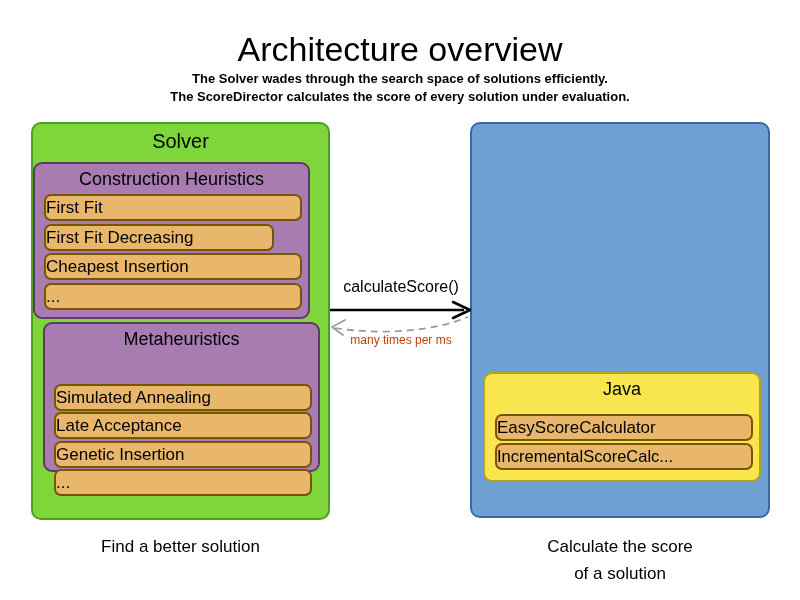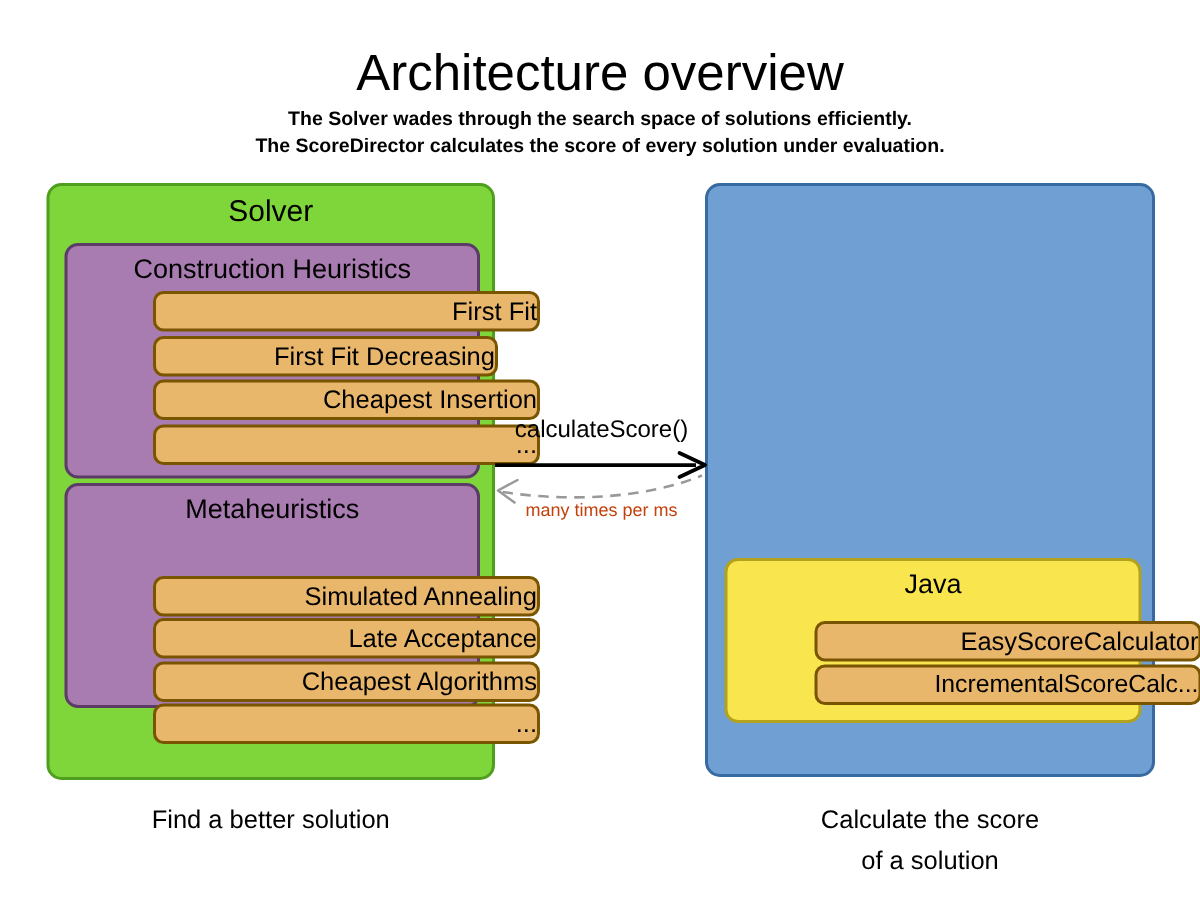--- a/index.html
+++ b/index.html
@@ -41,21 +41,21 @@
   .group-title{
     left:0;top:3px;width:100%;text-align:center;
     font-size:18px;line-height:24px;
   }
   .group-title2{
     left:0;top:26px;width:100%;text-align:center;
     font-size:18px;line-height:24px;
   }
   .item{
     height:27px;background:#e9b76b;border:2px solid #7a5500;border-radius:7px;
-    font-size:17px;line-height:23px;text-align:right;margin-left:48px;
+    font-size:17px;line-height:23px;text-align:left;
   }
   .caption{
     text-align:center;font-size:17px;line-height:27px;top:533px;
   }
   .cap-left{left:31px;width:299px;}
   .cap-right{left:470px;width:300px;}
   .arrow-label{
     left:326px;top:277px;width:150px;text-align:center;
     font-size:16px;line-height:19px;
   }
@@ -70,33 +70,33 @@
 
 <div class="canvas">
 
   <div class="abs title">Architecture overview</div>
   <div class="abs subtitle sub1">The Solver wades through the search space of solutions efficiently.</div>
   <div class="abs subtitle sub2">The ScoreDirector calculates the score of every solution under evaluation.</div>
 
   <div class="abs bigbox solver-box">
     <div class="abs bigbox-title">Solver</div>
 
-    <div class="abs group purple" style="left:10px;top:38px;width:277px;height:157px;">
+    <div class="abs group purple" style="left:0;top:38px;width:277px;height:157px;">
       <div class="abs group-title">Construction Heuristics</div>
       <div class="abs item" style="left:9px;top:30px;width:258px;">First Fit</div>
       <div class="abs item" style="left:9px;top:60px;width:230px;">First Fit Decreasing</div>
       <div class="abs item" style="left:9px;top:89px;width:258px;">Cheapest Insertion</div>
       <div class="abs item" style="left:9px;top:119px;width:258px;">...</div>
     </div>
 
     <div class="abs group purple" style="left:10px;top:198px;width:277px;height:150px;">
       <div class="abs group-title">Metaheuristics</div>
       <div class="abs item" style="left:9px;top:60px;width:258px;">Simulated Annealing</div>
       <div class="abs item" style="left:9px;top:88px;width:258px;">Late Acceptance</div>
-      <div class="abs item" style="left:9px;top:117px;width:258px;">Cheapest Algorithms</div>
+      <div class="abs item" style="left:9px;top:117px;width:258px;">Genetic Insertion</div>
       <div class="abs item" style="left:9px;top:145px;width:258px;">...</div>
     </div>
   </div>
 
   <div class="abs bigbox director-box">
 
 
     <div class="abs group yellow" style="left:11px;top:248px;width:278px;height:110px;">
       <div class="abs group-title">Java</div>
       <div class="abs item" style="left:10px;top:40px;width:258px;">EasyScoreCalculator</div>

